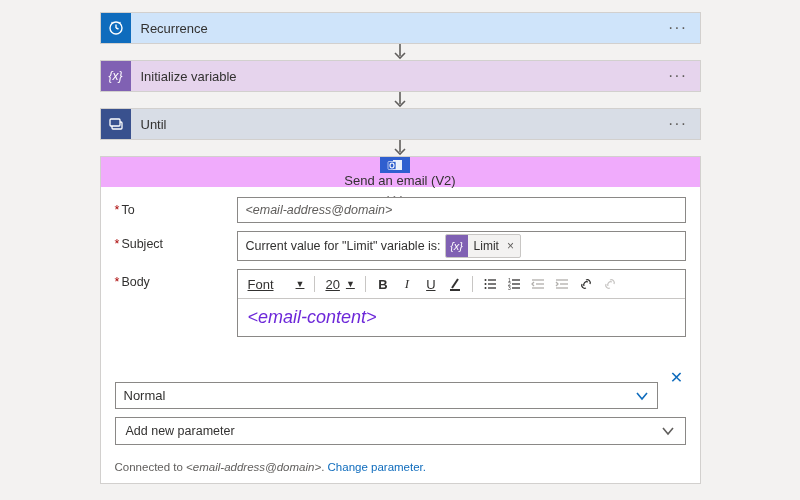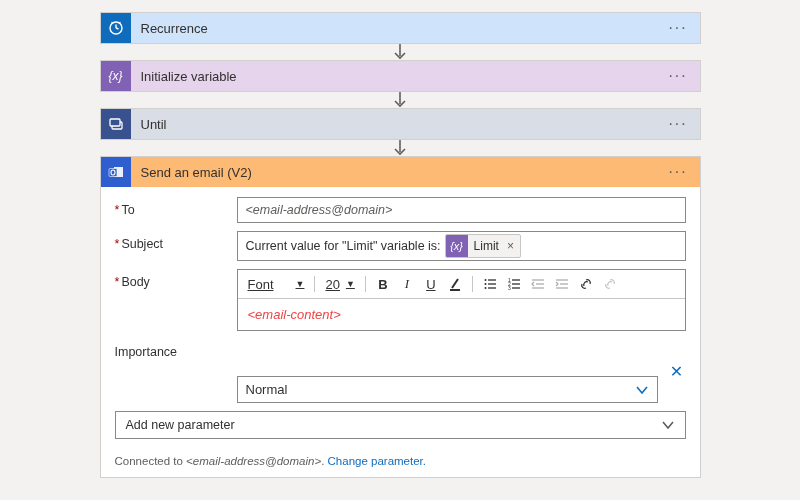--- a/index.html
+++ b/index.html
@@ -22,21 +22,21 @@
     .card-header {
       display: flex;
       align-items: center;
       height: 30px;
       padding: 0 10px 0 0;
       cursor: pointer;
     }
     .card-header.blue { background: #cfe4fa; }
     .card-header.purple { background: #e6d4ed; }
     .card-header.gray { background: #d8dde6; }
-    .card-header.lightblue { background: #fdba74; }
+    .card-header.lightblue { background: #f0abfc; flex-direction: column; }
     .icon-box {
       width: 30px; height: 30px;
       display: flex; align-items: center; justify-content: center;
       color: #fff;
     }
     .icon-box.blue { background: #0f6cbd; }
     .icon-box.purple { background: #8061b3; }
     .icon-box.darkblue { background: #39518e; }
     .icon-box.outlook { background: #2f5fcf; }
     .card-title { margin-left: 10px; flex: 1; font-size: 13px; }
@@ -102,22 +102,22 @@
     .tb-btn {
       width: 22px; height: 22px;
       display: flex; align-items: center; justify-content: center;
       font-size: 13px; color: #323130; cursor: pointer;
     }
     .tb-btn.bold { font-weight: bold; }
     .tb-btn.italic { font-style: italic; font-family: serif; }
     .tb-btn.underline { text-decoration: underline; }
     .tb-btn.dim { color: #b0aeab; }
     .body-content {
-      padding: 8px 10px; font-style: italic; color: #ef4444;
-      font-size: 13px;
+      padding: 8px 10px; font-style: italic; color: #6d28d9;
+      font-size: 18px;
     }
     .select-box {
       border: 1px solid #8a8886;
       display: flex; align-items: center; justify-content: space-between;
       padding: 5px 8px; font-size: 13px; background:#fff;margin-top:37px;
     }
     .chevron-blue { color: #0f6cbd; }
     .remove-x {
       color: #0f6cbd; font-size: 16px; margin-left: 10px;
       width: 18px; text-align: center; cursor: pointer;
@@ -314,21 +314,20 @@
                     <path d="M11 7 A3 3 0 0 0 7 3" fill="none" stroke="#c8c6c4" stroke-width="1.3"></path>
                   </svg>
               </div>
             </div>
             <div class="body-content">&lt;email-content&gt;</div>
           </div>
         </div>
       </div>
 
       <div class="form-row">
-        <div class="form-label">Importance</div>
         <div class="form-control importance-row">
           <div class="select-box">
             <span>Normal</span>
             <span class="chevron-blue">
               <svg width="14" height="14" viewBox="0 0 14 14">
                   <polyline points="2,4 7,10 12,4" fill="none" stroke="#0f6cbd" stroke-width="1.6"></polyline>
                 </svg>
             </span>
           </div>
           <div class="remove-x">✕</div>

